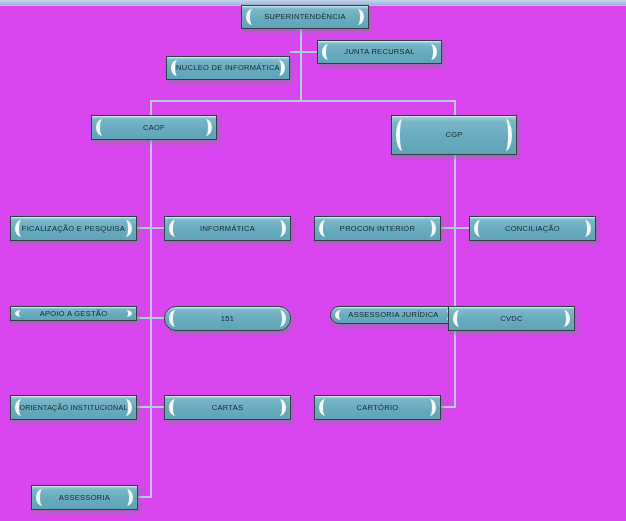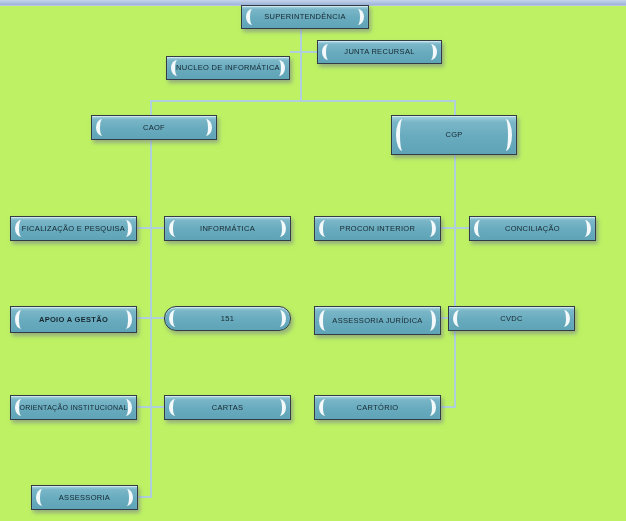--- a/index.html
+++ b/index.html
@@ -1,21 +1,21 @@
 <!DOCTYPE html>
 <html><head>
 <meta charset="utf-8">
 <style>
   html, body { margin: 0; padding: 0; background: #ffffff; }
   #canvas {
     position: relative;
     width: 626px;
     height: 521px;
     overflow: hidden;
-    background: #bef264;
+    background: #d946ef;
     font-family: "Liberation Sans", sans-serif;
   }
   #top-bar {
     position: absolute; left: 0; top: 0; width: 626px; height: 5px;
     background: linear-gradient(180deg, #c6d4ec 0%, #a9bedf 70%, #9cb2d8 100%);
     border-bottom: 1px solid #b7c5de;
   }
   .node {
     position: absolute;
     box-sizing: border-box;
@@ -48,23 +48,23 @@
   
   #n-superintendencia        { left: 241px; top: 5px;   width: 128px; height: 24px; }
   #n-nucleo-informatica      { left: 166px; top: 40px;  width: 124px; height: 24px; margin-top: 16px; }
   #n-junta-recursal          { left: 317px; top: 40px;  width: 125px; height: 24px; }
   #n-caof                    { left: 91px;  top: 115px; width: 126px; height: 25px; }
   #n-cgp                     { left: 391px; top: 115px; width: 126px; height: 40px; }
   #n-ficalizacao-pesquisa    { left: 10px;  top: 216px; width: 127px; height: 25px; }
   #n-estatistica             { left: 164px; top: 216px; width: 127px; height: 25px; }
   #n-procon-interior         { left: 314px; top: 216px; width: 127px; height: 25px; }
   #n-conciliacao             { left: 469px; top: 216px; width: 127px; height: 25px; }
-  #n-apoio-gestao            { left: 10px;  top: 306px; width: 127px; height: 27px; font-weight: bold; }
+  #n-apoio-gestao            { left: 10px;  top: 306px; width: 127px; height: 15px; }
   #n-151                     { left: 164px; top: 306px; width: 127px; height: 25px; border-radius: 12px; }
-  #n-assessoria-juridica     { left: 314px; top: 306px; width: 127px; height: 29px; }
+  #n-assessoria-juridica     { left: 330px; top: 306px; width: 127px; height: 18px; border-radius: 9px; }
   #n-cvdc                    { left: 448px; top: 306px; width: 127px; height: 25px; }
   #n-orientacao-institucional{ left: 10px;  top: 395px; width: 127px; height: 25px; font-size: 7px; }
   #n-cartas                  { left: 164px; top: 395px; width: 127px; height: 25px; }
   #n-cartorio                { left: 314px; top: 395px; width: 127px; height: 25px; }
   #n-atendimento             { left: 31px;  top: 485px; width: 107px; height: 25px; }
 
   
   #c-top-v        { left: 300px; top: 29px;  width: 2px;   height: 72px; }
   #c-row2-h       { left: 290px; top: 51px;  width: 27px;  height: 2px; }
   #c-branch-h     { left: 150px; top: 100px; width: 306px; height: 2px; }

